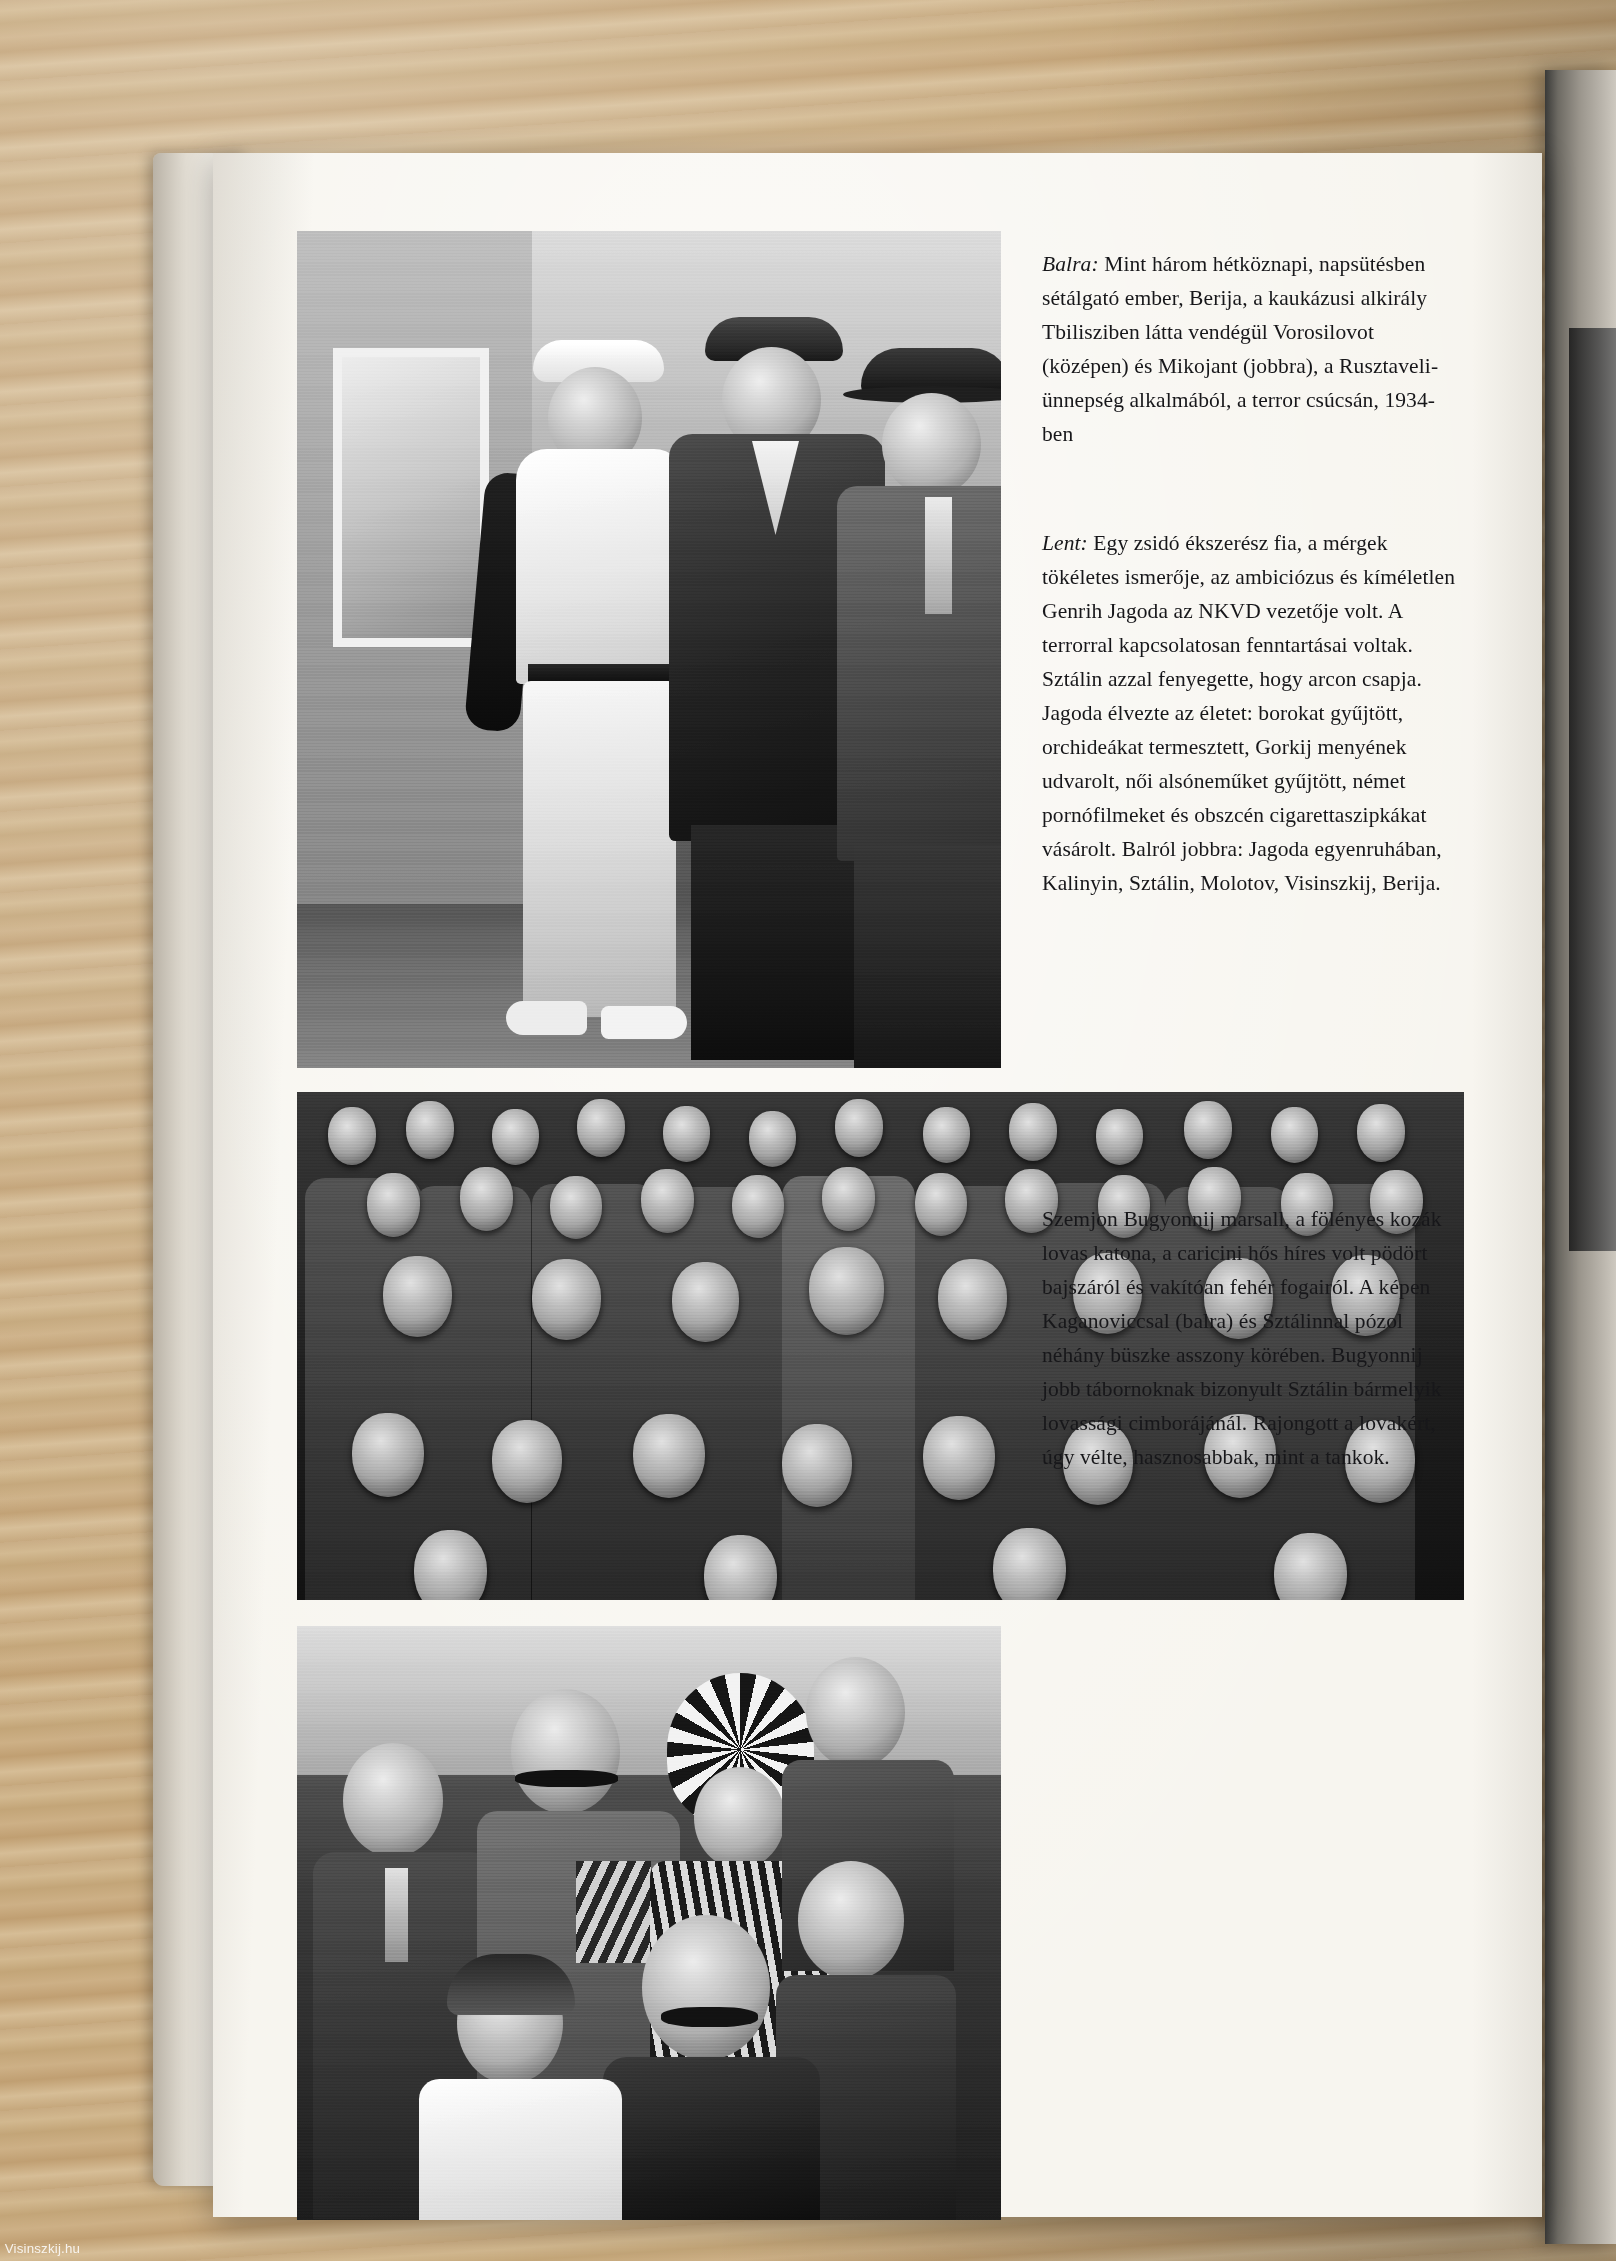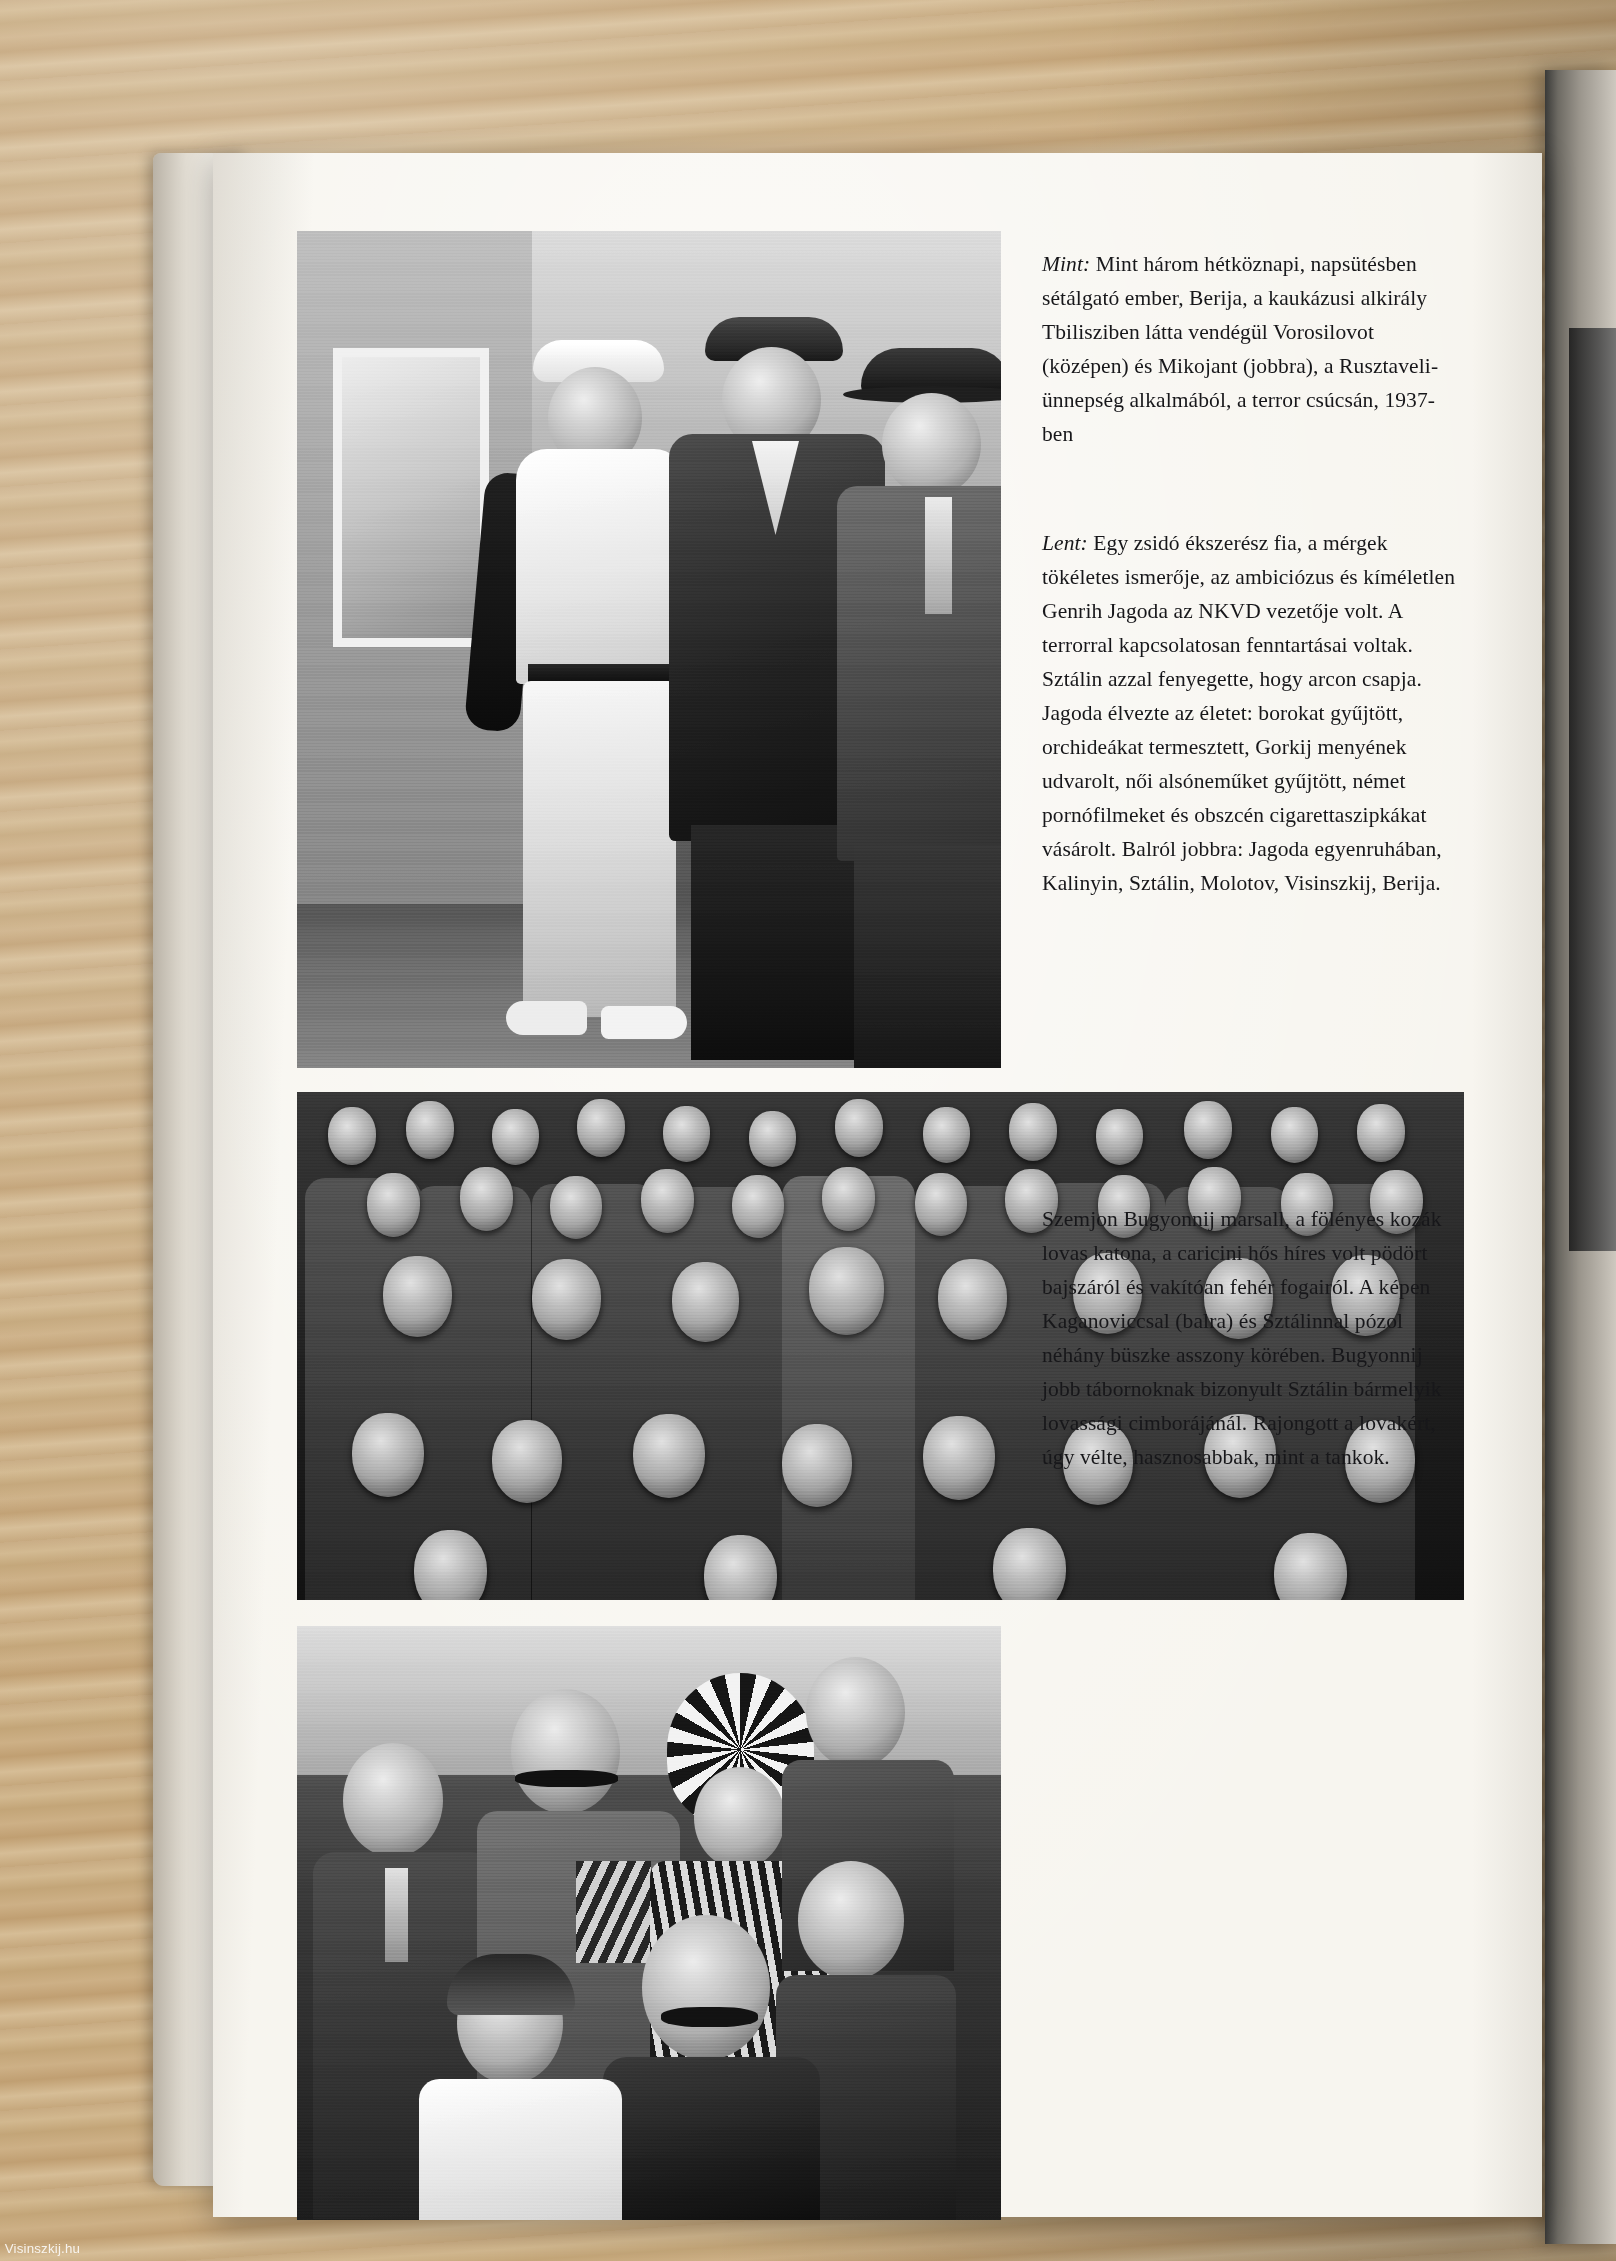--- a/index.html
+++ b/index.html
@@ -467,21 +467,21 @@
           <div class="head" style="left:38px; top:0; width:106px; height:122px;"></div>
           <div style="position:absolute; left:28px; top:-7.8px; width:128px; height:61px; background:linear-gradient(180deg,#2a2a2a,#5a5a5a); border-radius:63px 63px 15.6px 15.6px;"></div>
           <div style="position:absolute; left:0; top:117px; width:203px; height:141px; background:linear-gradient(170deg,#fafafa,#d2d2d2); border-radius:20.3px 20.3px 0 0;"></div>
         </div>
       </div>
 
     </div>
 
     <div class="col-right">
 
-      <p class="caption" id="caption-1"><span class="lead">Mint:</span><span> Mint három hétköznapi, napsütésben sétálgató ember, Berija, a kaukázusi alkirály Tbilisziben látta vendégül Vorosilovot (középen) és Mikojant (jobbra), a Rusztaveli-ünnepség alkalmából, a terror csúcsán, 1937-ben</span></p>
+      <p class="caption" id="caption-1"><span class="lead">Balra:</span><span> Mint három hétköznapi, napsütésben sétálgató ember, Berija, a kaukázusi alkirály Tbilisziben látta vendégül Vorosilovot (középen) és Mikojant (jobbra), a Rusztaveli-ünnepség alkalmából, a terror csúcsán, 1934-ben</span></p>
 
       <p class="caption" id="caption-2"><span class="lead">Lent:</span><span> Egy zsidó ékszerész fia, a mérgek tökéletes ismerője, az ambiciózus és kíméletlen Genrih Jagoda az NKVD vezetője volt. A terrorral kapcsolatosan fenntartásai voltak. Sztálin azzal fenyegette, hogy arcon csapja. Jagoda élvezte az életet: borokat gyűjtött, orchideákat termesztett, Gorkij menyének udvarolt, női alsóneműket gyűjtött, német pornófilmeket és obszcén cigarettaszipkákat vásárolt. Balról jobbra: Jagoda egyenruhában, Kalinyin, Sztálin, Molotov, Visinszkij, Berija.</span></p>
 
       <p class="caption" id="caption-3"><span>Szemjon Bugyonnij marsall, a fölényes kozák lovas katona, a caricini hős híres volt pödört bajszáról és vakítóan fehér fogairól. A képen Kaganoviccsal (balra) és Sztálinnal pózol néhány büszke asszony körében. Bugyonnij jobb tábornoknak bizonyult Sztálin bármelyik lovassági cimborájánál. Rajongott a lovakért, úgy vélte, hasznosabbak, mint a tankok.</span></p>
 
     </div>
 
   </div>
 
   <div id="watermark">Visinszkij.hu</div>

